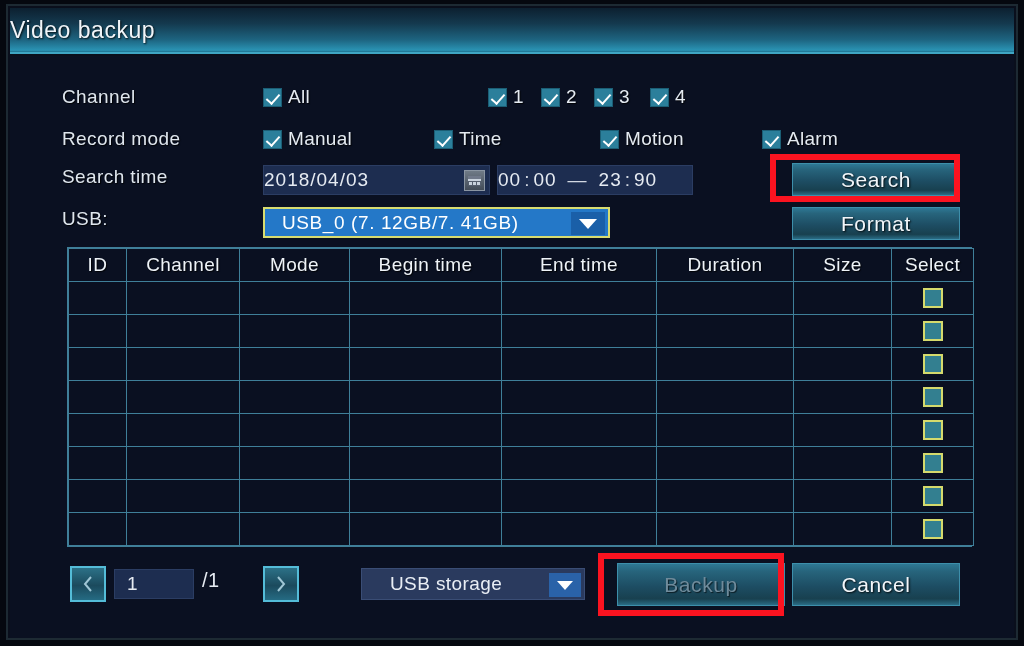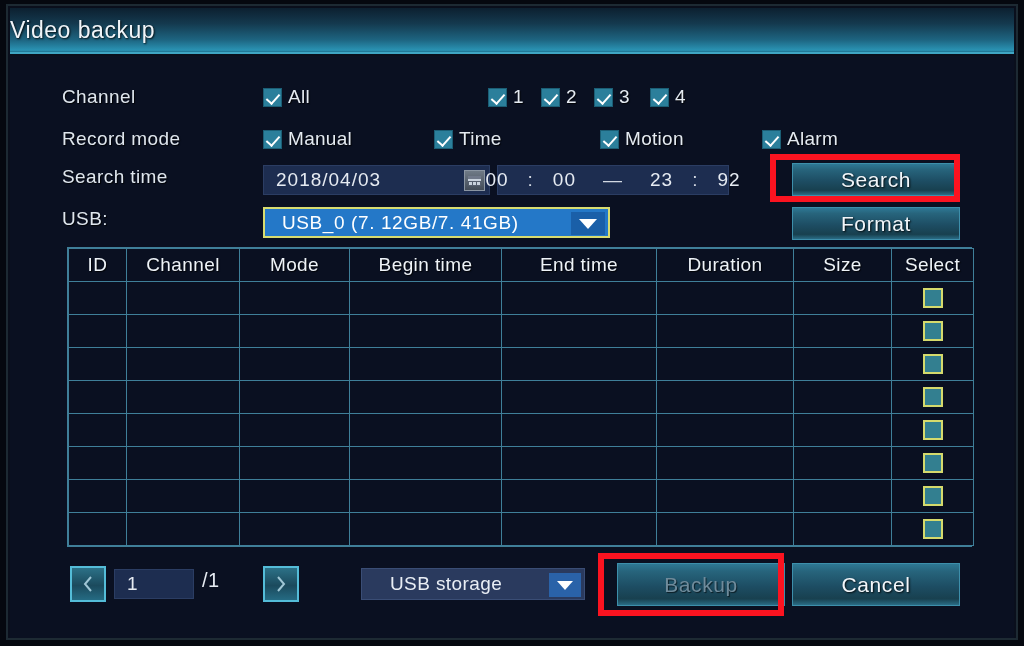--- a/index.html
+++ b/index.html
@@ -107,21 +107,20 @@
   .date-field {
     position: absolute;
     left: 253px; top: 165px;
     width: 227px; height: 30px;
     background: #1d2d50;
     border: 1px solid #2b3d63;
     display: flex;
     align-items: center;
   }
   .date-value {
-    padding-left: 12px;
     font-size: 19px;
     color: #e6ebf2;
     letter-spacing: 1px;
   }
   .cal-btn {
     position: absolute;
     right: 4px; top: 4px;
     width: 21px; height: 21px;
     background: linear-gradient(180deg,#6f7a86,#434c58);
     border: 1px solid #8a95a2;
@@ -137,27 +136,27 @@
     content:"";
     position:absolute; left:0; top:2px; right:0; bottom:0;
     background:
       repeating-linear-gradient(90deg, #555e6d 0 1px, transparent 1px 4px),
       repeating-linear-gradient(0deg, #555e6d 0 1px, transparent 1px 4px);
   }
 
   .time-field {
     position: absolute;
     left: 487px; top: 165px;
-    width: 232px; height: 30px;
+    width: 196px; height: 30px;
     background: #1d2d50;
     border: 1px solid #2b3d63;
     display: flex;
     align-items: center;
-    justify-content: center;
-    gap: 19px;
+    justify-content: flex-start;
+    gap: 3px;
     font-size: 19px;
     color: #e6ebf2;
     letter-spacing: 1px;
   }
   .time-sep { opacity: 0.9; }
 
   
   .usb-select {
     position: absolute;
     left: 253px; top: 207px;
@@ -373,21 +372,21 @@
       </span>
     </div>
 
     <div class="time-field" style="top:109px;">
       <span>00</span>
       <span class="time-sep">:</span>
       <span>00</span>
       <span class="time-sep" style="padding:0 8px;">—</span>
       <span>23</span>
       <span class="time-sep">:</span>
-      <span>92</span>
+      <span>90</span>
     </div>
 
     <div class="field-label" style="top:152px;">USB:</div>
 
     <div class="usb-select" style="top:151px;">
       <span class="usb-select-text">USB_0  (7. 12GB/7. 41GB)</span>
       <span class="usb-arrow-box">
         <span class="arrow-down"></span>
       </span>
     </div>

